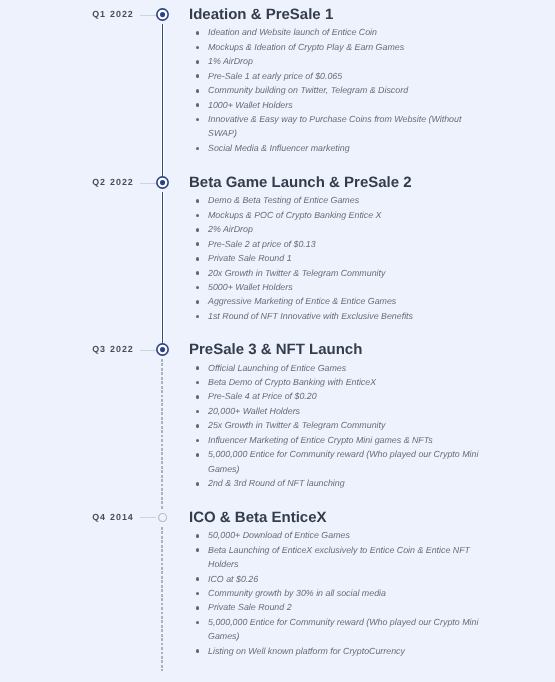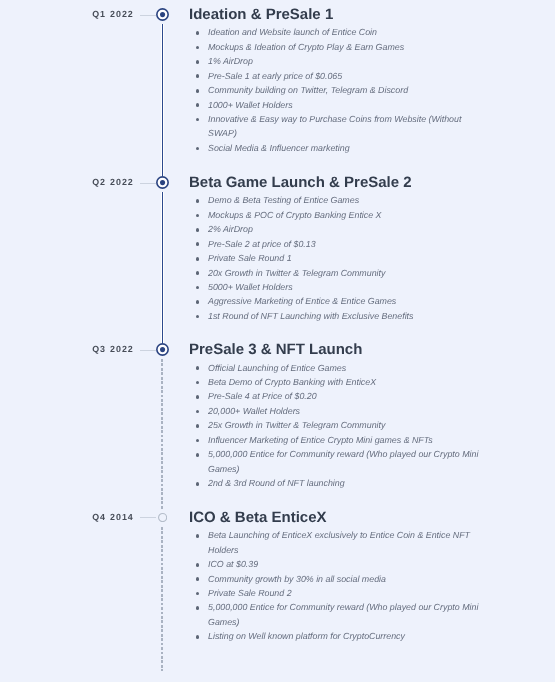--- a/index.html
+++ b/index.html
@@ -121,21 +121,21 @@
       <div class="heading">Beta Game Launch &amp; PreSale 2</div>
       <ul class="items">
         <li>Demo &amp; Beta Testing of Entice Games</li>
         <li>Mockups &amp; POC of Crypto Banking Entice X</li>
         <li>2% AirDrop</li>
         <li>Pre-Sale 2 at price of $0.13</li>
         <li>Private Sale Round 1</li>
         <li>20x Growth in Twitter &amp; Telegram Community</li>
         <li>5000+ Wallet Holders</li>
         <li>Aggressive Marketing of Entice &amp; Entice Games</li>
-        <li>1st Round of NFT Launching with Exclusive Benefits</li>
+        <li>1st Round of NFT Innovative with Exclusive Benefits</li>
       </ul>
     </div>
   </div>
 
   <div class="row" id="row2">
     <div class="quarter">Q3 2022</div>
     <div class="connector"></div>
     <svg class="marker done" viewBox="0 0 13 13">
         <circle cx="6.5" cy="6.5" r="5.65" fill="#fdfdff" stroke="#2a4380" stroke-width="1.6"></circle>
         <circle cx="6.55" cy="6.6" r="2.55" fill="#2a4380"></circle>
@@ -157,22 +157,23 @@
 
   <div class="row" id="row3">
     <div class="quarter">Q4 2014</div>
     <div class="connector"></div>
     <svg class="marker todo" viewBox="0 0 9.2 9.2">
         <circle cx="4.6" cy="4.6" r="4.05" fill="#eef2fc" stroke="#b4bdca" stroke-width="1.1"></circle>
       </svg>
     <div class="content">
       <div class="heading">ICO &amp; Beta EnticeX</div>
       <ul class="items">
+        <li>50,000+ Download of Entice Games</li>
         <li>Beta Launching of EnticeX exclusively to Entice Coin &amp; Entice NFT Holders</li>
-        <li>ICO at $0.39</li>
+        <li>ICO at $0.26</li>
         <li>Community growth by 30% in all social media</li>
         <li>Private Sale Round 2</li>
         <li>5,000,000 Entice for Community reward (Who played our Crypto Mini Games)</li>
         <li>Listing on Well known platform for CryptoCurrency</li>
       </ul>
     </div>
   </div>
 
 </div>
 

